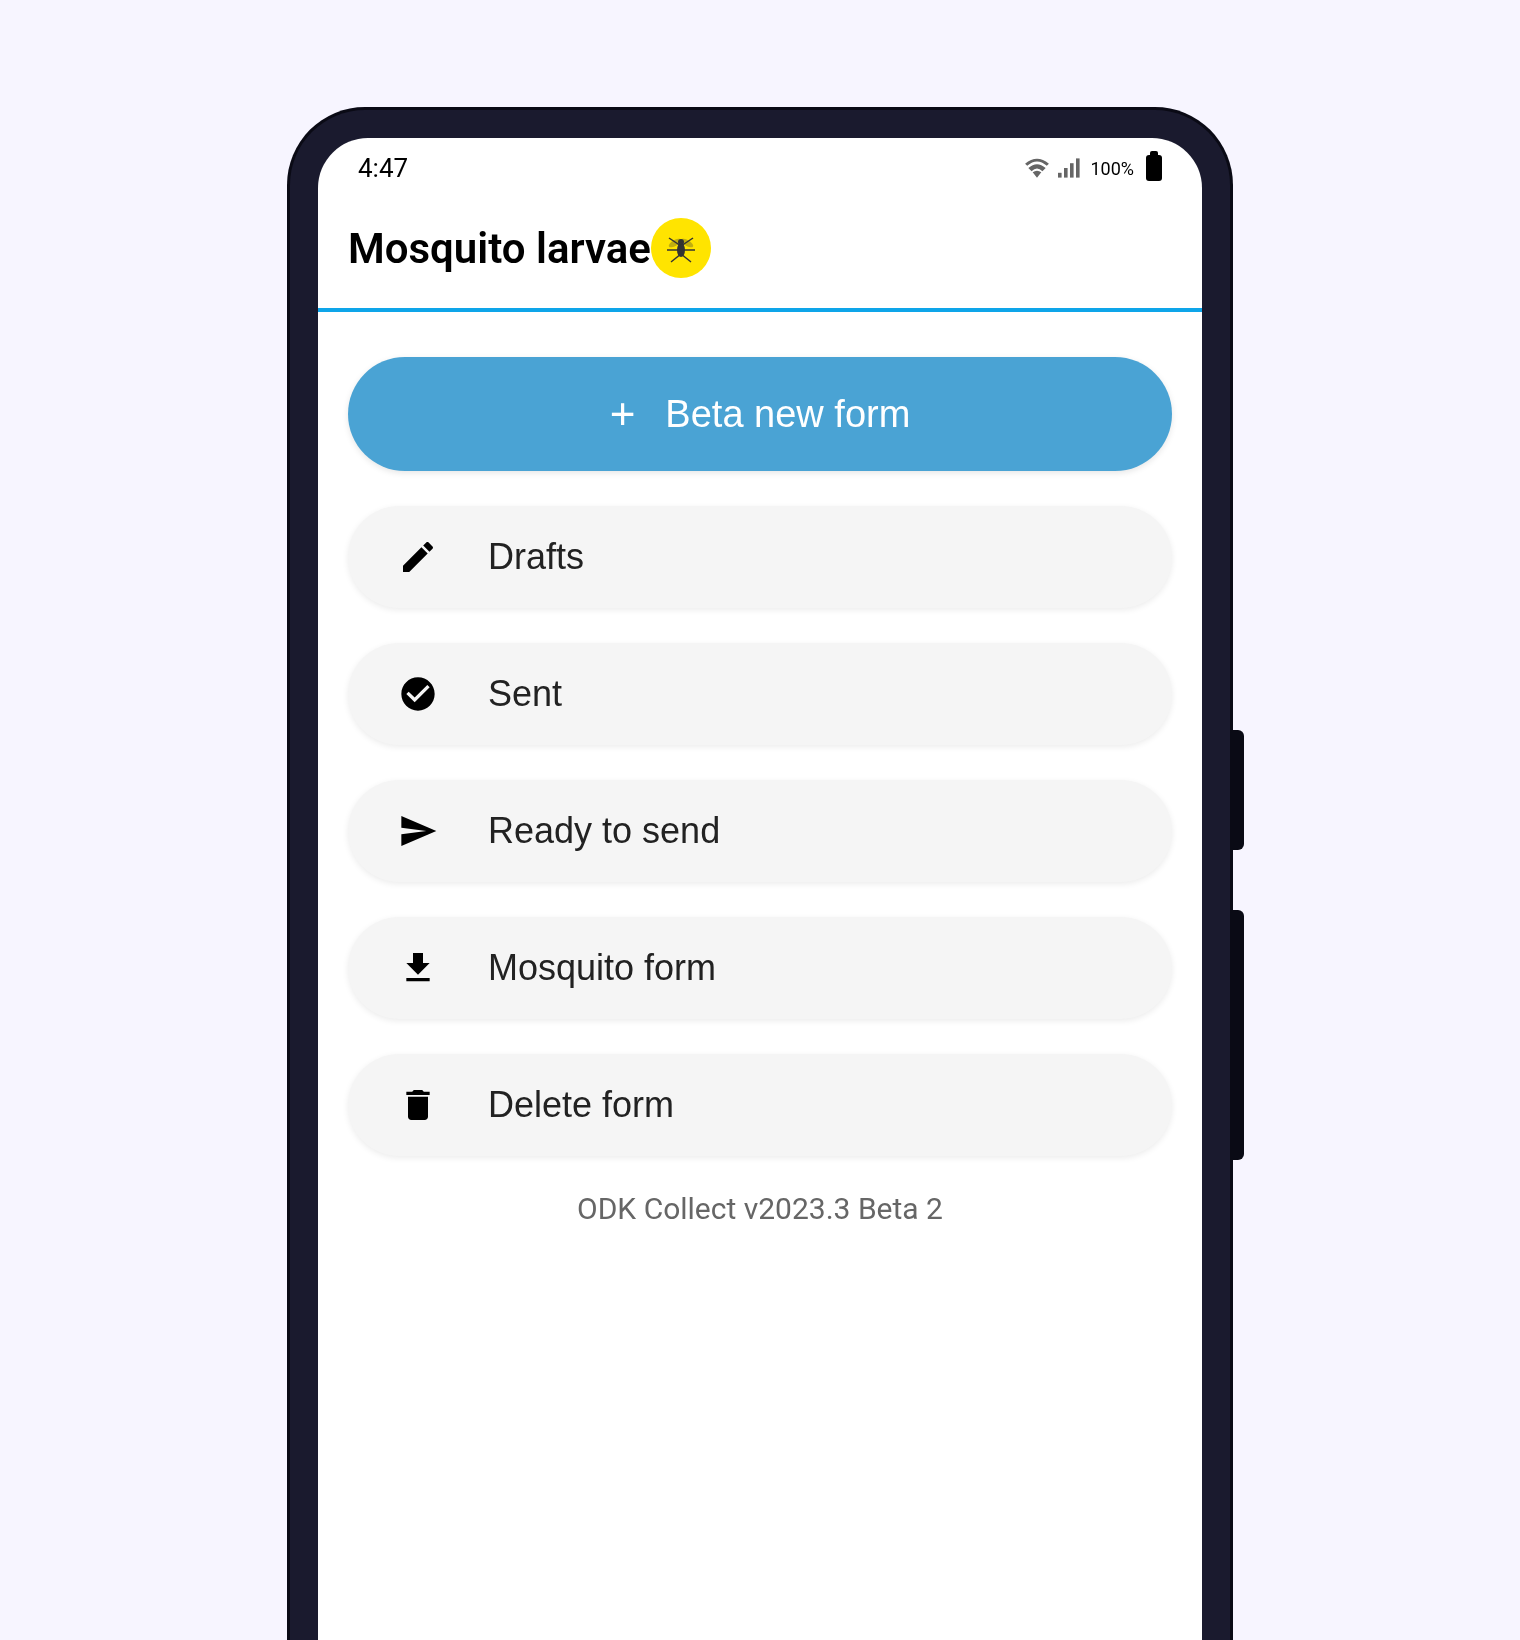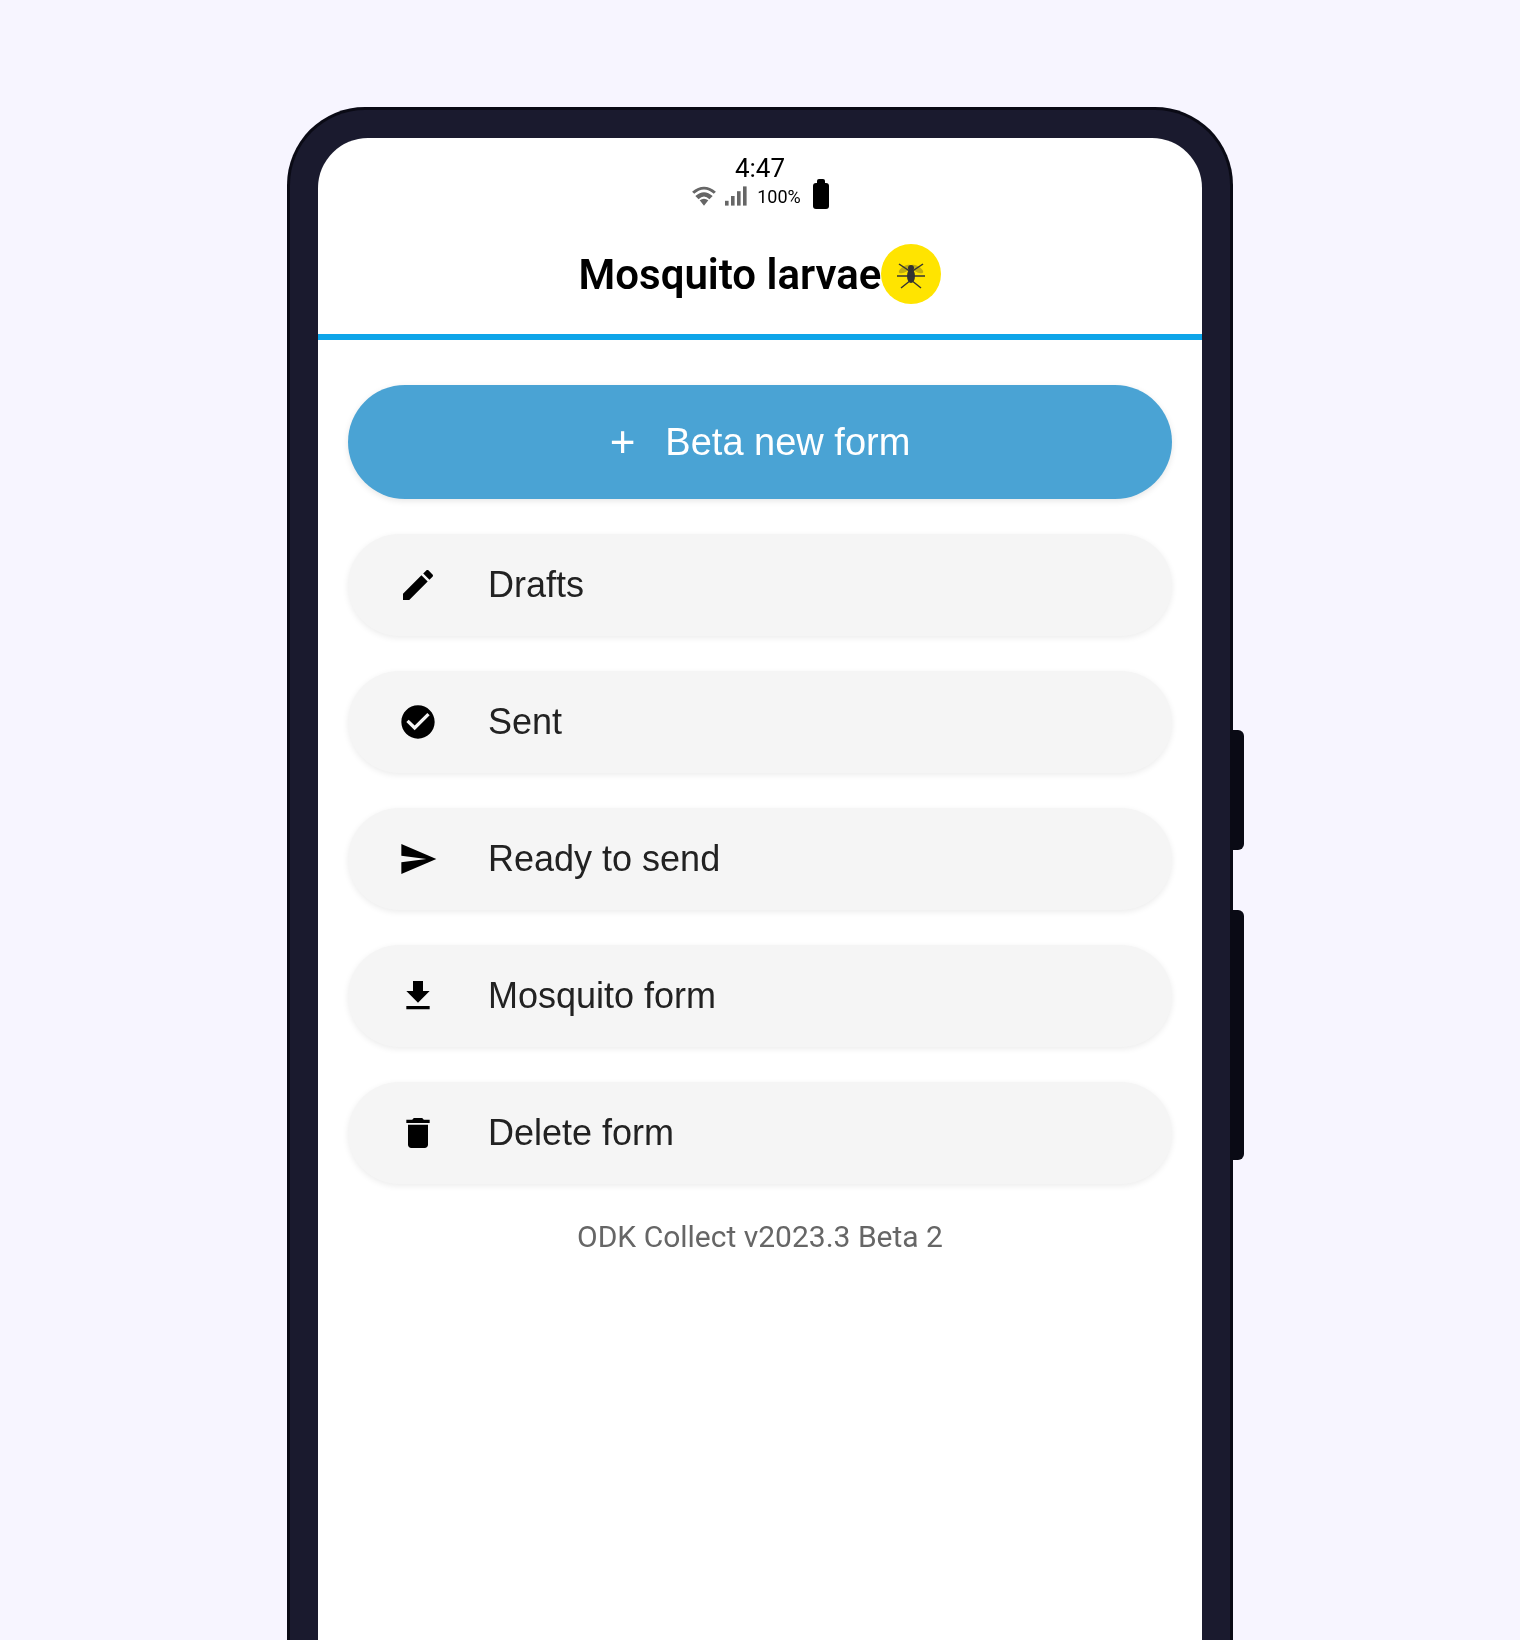--- a/index.html
+++ b/index.html
@@ -59,21 +59,20 @@
       flex-direction: column;
     }
     
     .status-bar {
       display: flex;
       justify-content: space-between;
       align-items: center;
       padding: 15px 40px 10px 40px;
       font-size: 26px;
       color: #000;
-      flex-direction: column;
     }
     
     .status-left {
       font-weight: 400;
     }
     
     .status-right {
       display: flex;
       align-items: center;
       gap: 8px;
@@ -103,24 +102,24 @@
       left: 50%;
       transform: translateX(-50%);
       width: 8px;
       height: 4px;
       background: #000;
       border-radius: 2px 2px 0 0;
     }
     
     .app-header {
       display: flex;
-      justify-content: center;
+      justify-content: flex-start;
       align-items: center;
       padding: 25px 30px 30px 30px;
-      border-bottom: 6px solid #0ea5e9;
+      border-bottom: 4px solid #0ea5e9;
     }
     
     .app-title {
       font-size: 42px;
       font-weight: 600;
       color: #000;
     }
     
     .profile-badge {
       width: 60px;

